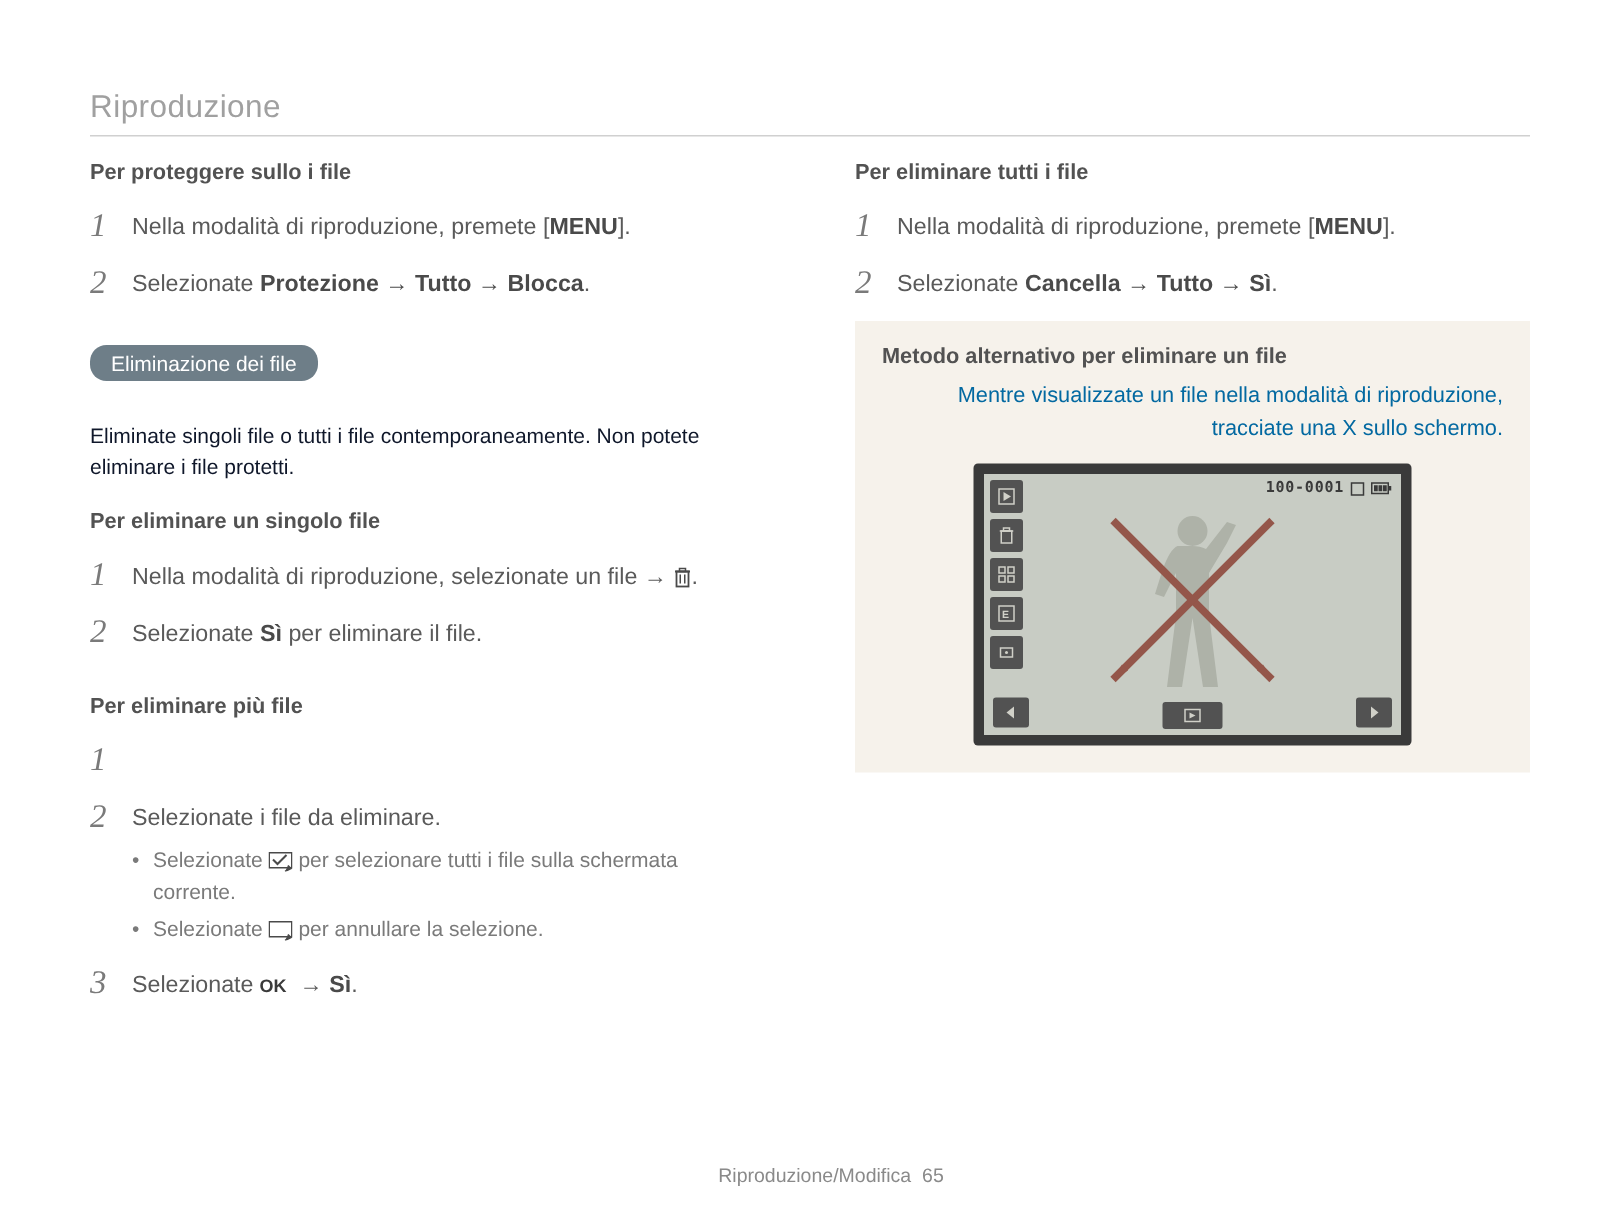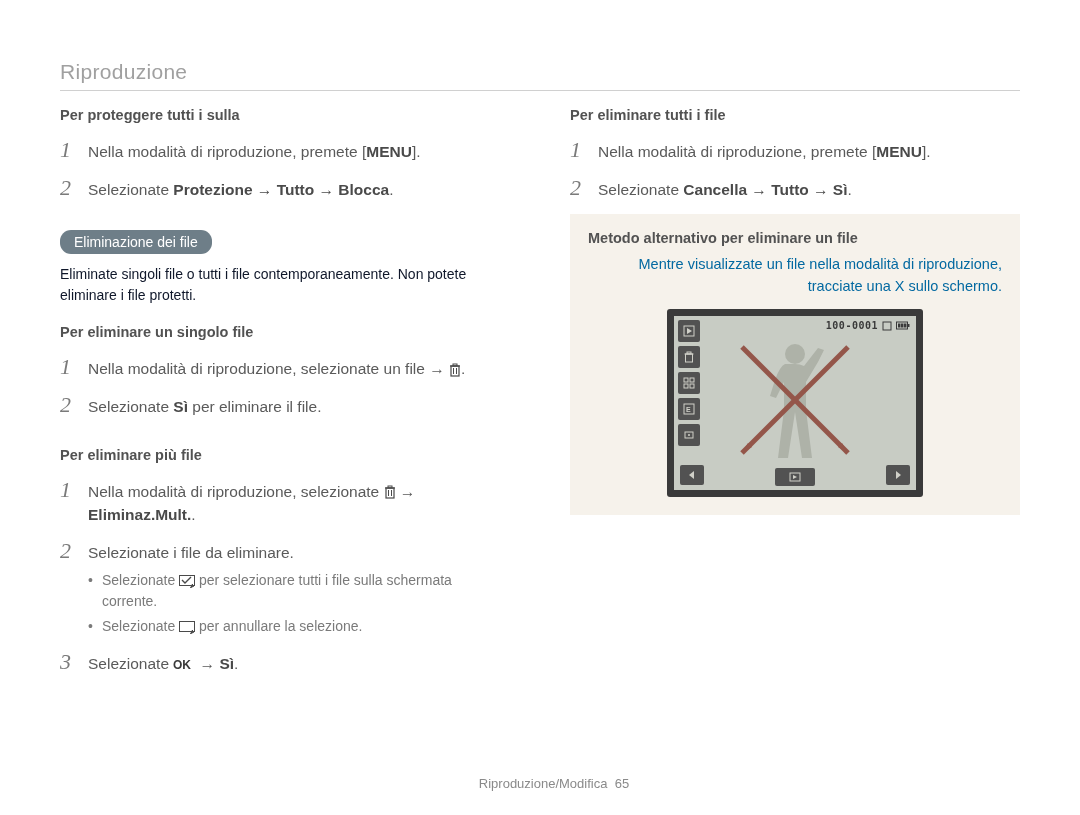--- a/index.html
+++ b/index.html
@@ -47,21 +47,21 @@
     padding-top: 3px;
   }
   .step-body .bold { font-weight: bold; color: #4a4a4a; }
   .pill {
     display: inline-block;
     background: #6e7e88;
     color: #fff;
     font-size: 14px;
     padding: 4px 14px;
     border-radius: 11px;
-    margin-bottom: 10px;
+    margin-bottom: 26px;
   }
   .descr {
     font-size: 14px;
     color: #0f172a;
     line-height: 1.5;
     margin-bottom: 18px;
   }
   .section-gap { margin-top: 28px; }
   .bullets { margin: 6px 0 0 28px; }
   .bullet { display: flex; font-size: 14px; color: #7a7a7a; line-height: 1.5; margin-bottom: 4px; }
@@ -69,21 +69,21 @@
   .icon { display: inline-flex; align-items: center; justify-content: center; vertical-align: middle; }
   .trash-icon svg, .ok-icon svg, .check-icon svg, .square-icon svg { display: block; }
   .alt-box {
     background: #f6f2eb;
     padding: 16px 18px 18px 18px;
     margin-top: 8px;
   }
   .alt-title { font-weight: bold; font-size: 14.5px; color: #525252; margin-bottom: 8px; }
   .alt-text { font-size: 14.5px; color: #0369a1; line-height: 1.5; margin-bottom: 12px; text-align: right; }
   .screen {
-    width: 256px;
+    width: 292px;
     height: 188px;
     background: #3a3a3a;
     border-radius: 3px;
     margin: 0 auto;
     padding: 7px;
     position: relative;
   }
   .screen-inner {
     width: 100%; height: 100%;
     background: #c8ccc4;
@@ -126,21 +126,21 @@
 </style>
 </head>
 <body>
 
 <div class="header-title">Riproduzione</div>
 
 <div class="columns">
 
   <div class="col">
 
-    <div class="subhead">Per proteggere tutti i sulla</div>
+    <div class="subhead">Per proteggere sullo i file</div>
     <div class="step">
       <div class="step-num">1</div>
       <div class="step-body">
         <span>Nella modalità di riproduzione, premete [</span><span class="bold">MENU</span><span>].</span>
       </div>
     </div>
     <div class="step">
       <div class="step-num">2</div>
       <div class="step-body">
         <span>Selezionate </span><span class="bold">Protezione → Tutto → Blocca</span><span>.</span>
@@ -170,31 +170,20 @@
     <div class="step">
       <div class="step-num">2</div>
       <div class="step-body">
         <span>Selezionate </span><span class="bold">Sì</span><span> per eliminare il file.</span>
       </div>
     </div>
 
     <div class="subhead section-gap">Per eliminare più file</div>
     <div class="step">
       <div class="step-num">1</div>
-      <div class="step-body">
-        <span>Nella modalità di riproduzione, selezionate </span><span class="icon trash-icon">
-            <svg width="12" height="14" viewBox="0 0 12 14">
-              <rect x="2" y="3" width="8" height="10" stroke="#4a4a4a" stroke-width="1.2" fill="none"></rect>
-              <line x1="4.5" y1="5" x2="4.5" y2="11" stroke="#4a4a4a" stroke-width="1"></line>
-              <line x1="7.5" y1="5" x2="7.5" y2="11" stroke="#4a4a4a" stroke-width="1"></line>
-              <line x1="1" y1="3" x2="11" y2="3" stroke="#4a4a4a" stroke-width="1.2"></line>
-              <rect x="4" y="1" width="4" height="2" stroke="#4a4a4a" stroke-width="1" fill="none"></rect>
-            </svg>
-          </span><span> → </span><br><span class="bold">Eliminaz.Mult.</span><span>.</span>
-      </div>
     </div>
     <div class="step" style="margin-bottom:4px;">
       <div class="step-num">2</div>
       <div class="step-body">Selezionate i file da eliminare.</div>
     </div>
     <div class="bullets">
       <div class="bullet">
         <span class="bullet-dot">•</span>
         <span>
           <span>Selezionate </span><span class="icon check-icon">

